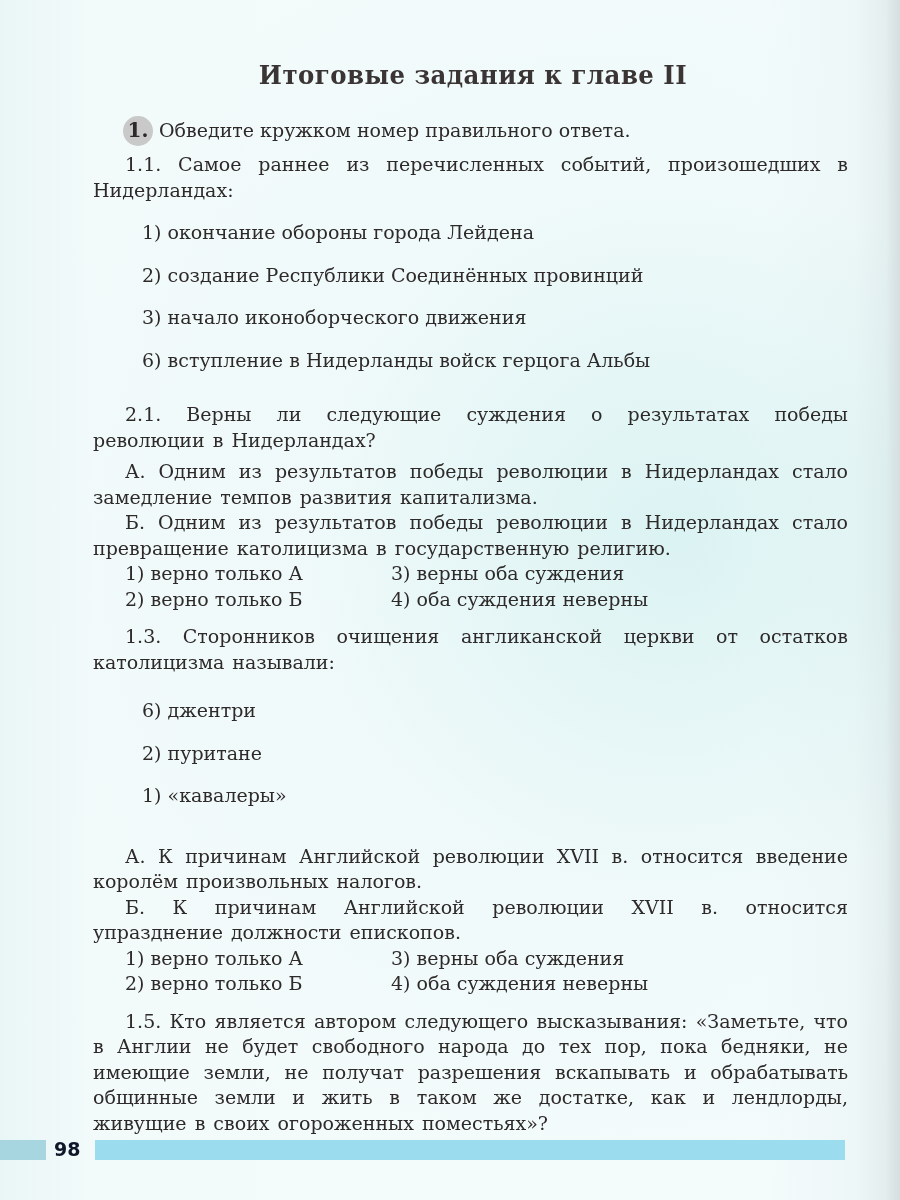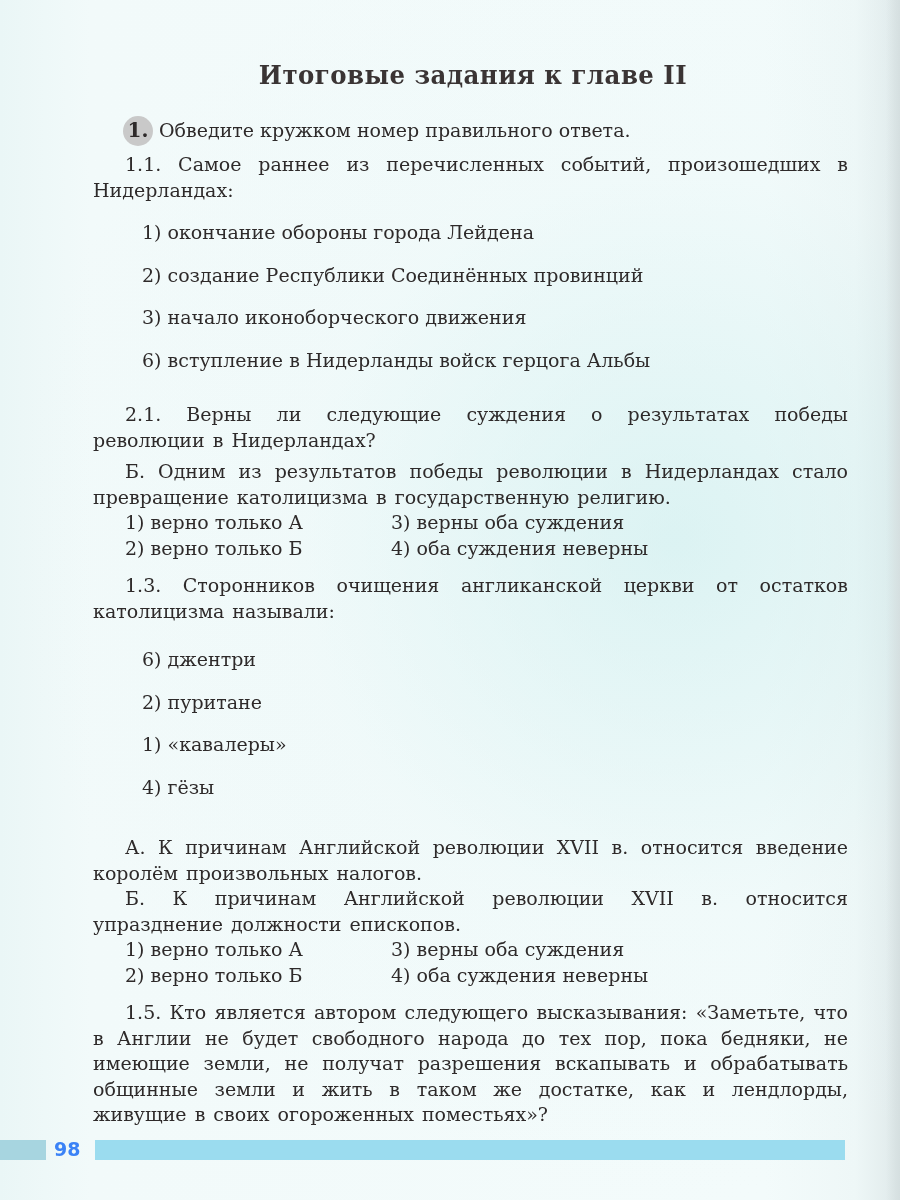--- a/index.html
+++ b/index.html
@@ -40,21 +40,21 @@
     background: #c9c9c9; font-weight: bold; font-size: 20px; margin-right: 6px;
   }
   .gap { height: 12px; }
   .gap-s { height: 6px; }
   .footer-bar-left {
     position: absolute; left: 0; top: 1140px; width: 46px; height: 20px;
     background: #a7d5e0;
   }
   .page-number {
     position: absolute; left: 54px; top: 1138px; font-family: "DejaVu Sans", "Liberation Sans", sans-serif;
-    font-weight: bold; font-size: 19px; color: #3b82f6;
+    font-weight: bold; font-size: 19px; color: #0f172a;
   }
   .footer-bar {
     position: absolute; left: 95px; top: 1140px; width: 750px; height: 20px;
     background: #9bdcef;
   }
 </style>
 </head>
 <body>
 
 <div class="page-bg"></div>
@@ -75,37 +75,37 @@
       <p class="opt">1) окончание обороны города Лейдена</p>
       <p class="opt">2) создание Республики Соединённых провинций</p>
       <p class="opt">3) начало иконоборческого движения</p>
       <p class="opt">6) вступление в Нидерланды войск герцога Альбы</p>
     </div>
     <div class="gap"></div>
 
     <div>
       <p class="para">2.1. Верны ли следующие суждения о результатах победы революции в Нидерландах?</p>
       <div class="gap-s"></div>
+      <p class="para">А. Одним из результатов победы революции в Нидерландах стало замедление темпов развития капитализма.</p>
       <p class="para">Б. Одним из результатов победы революции в Нидерландах стало превращение католицизма в государственную религию.</p>
       <div class="cols">
         <span>1) верно только А</span>
         <span>3) верны оба суждения</span>
         <span>2) верно только Б</span>
         <span>4) оба суждения неверны</span>
       </div>
     </div>
     <div class="gap"></div>
 
     <div>
       <p class="para">1.3. Сторонников очищения англиканской церкви от остатков католицизма называли:</p>
       <div class="gap-s"></div>
       <p class="opt">6) джентри</p>
       <p class="opt">2) пуритане</p>
       <p class="opt">1) «кавалеры»</p>
-      <p class="opt">4) гёзы</p>
     </div>
     <div class="gap"></div>
 
     <div>
       <div class="gap-s"></div>
       <p class="para">А. К причинам Английской революции XVII в. относится введение королём произвольных налогов.</p>
       <p class="para">Б. К причинам Английской революции XVII в. относится упразднение должности епископов.</p>
       <div class="cols">
         <span>1) верно только А</span>
         <span>3) верны оба суждения</span>

